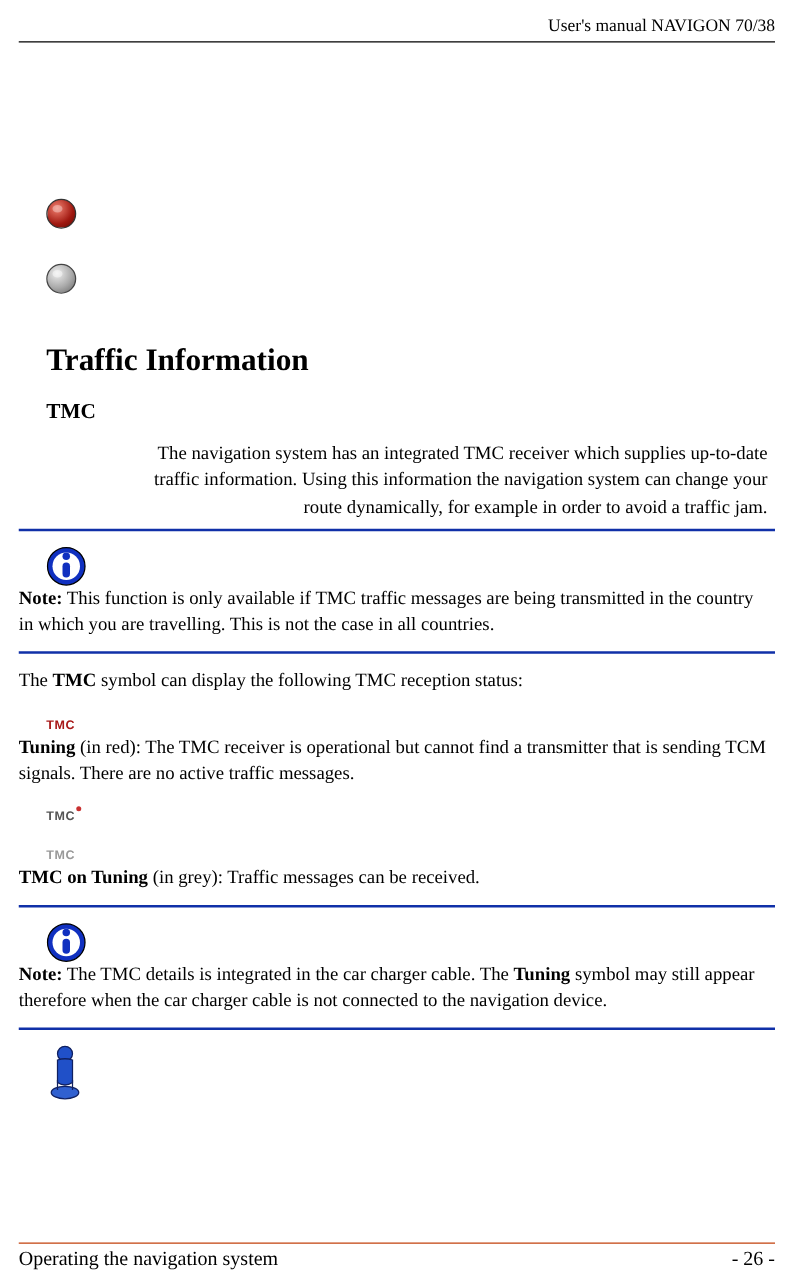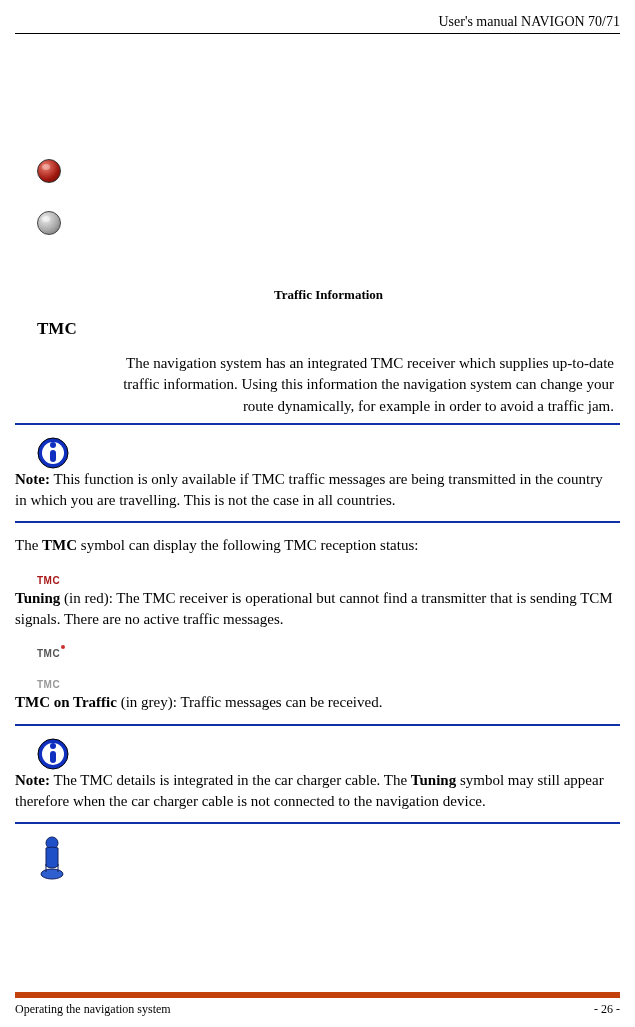--- a/index.html
+++ b/index.html
@@ -52,25 +52,24 @@
     }
     .globe-grey::after {
       content: "";
       position: absolute;
       top: 4px; left: 4px; right: 10px; bottom: 12px;
       border-radius: 50%;
       background: rgba(255,255,255,0.45);
     }
     h2.section {
       margin-left: 22px;
-      font-size: 13px;
+      font-size: 25px;
       font-weight: bold;
-      margin-top: 52px;
+      margin-top: 40px;
       margin-bottom: 16px;
-      text-align: center;
     }
     h3.subsection {
       margin-left: 22px;
       font-size: 17px;
       font-weight: bold;
       margin-bottom: 14px;
     }
     .body-para {
       margin-left: 84px;
       margin-right: 6px;
@@ -119,36 +118,36 @@
       background: #c83030;
       vertical-align: top;
       margin-left: 1px;
       margin-top: 1px;
     }
     .note-icon {
       width: 32px; height: 32px; position: relative;
     }
     .note-icon svg { display: block; }
     .footer {
-      border-top: 6px solid #c2410c;
+      border-top: 1px solid #c2410c;
       display: flex;
       justify-content: space-between;
-      font-size: 12px;
+      font-size: 16px;
       padding-top: 4px;
       gap: 24px;
     }
     b { font-weight: bold; }
   </style>
 </head>
 <body>
 
 <div class="page">
 
   <div class="header">
-    <span>User's manual NAVIGON 70/71</span>
+    <span>User's manual NAVIGON 70/38</span>
   </div>
 
   <div class="content">
 
     <div class="icon-globe">
       <div class="globe-red"></div>
     </div>
     <div class="icon-globe">
       <div class="globe-grey"></div>
     </div>
@@ -198,21 +197,21 @@
       <div class="icon-col">
         <span class="tmc-label tmc-grey-dark">TMC</span><span class="tmc-dot-red"></span>
       </div>
     </div>
 
     <div class="row">
       <div class="icon-col">
         <span class="tmc-label tmc-grey-light">TMC</span>
       </div>
       <div class="text-col">
-        <b>TMC on Traffic</b><span> (in grey): Traffic messages can be received.</span>
+        <b>TMC on Tuning</b><span> (in grey): Traffic messages can be received.</span>
       </div>
     </div>
 
     <hr class="hr-blue">
 
     <div class="row">
       <div class="icon-col">
         <div class="note-icon">
           <svg viewBox="0 0 32 32" width="32" height="32">
             <circle cx="16" cy="16" r="15" fill="#1030c0" stroke="#000" stroke-width="1"></circle>

